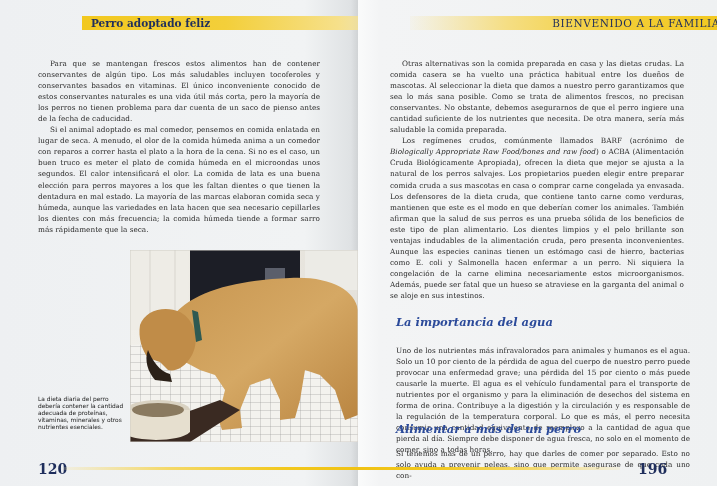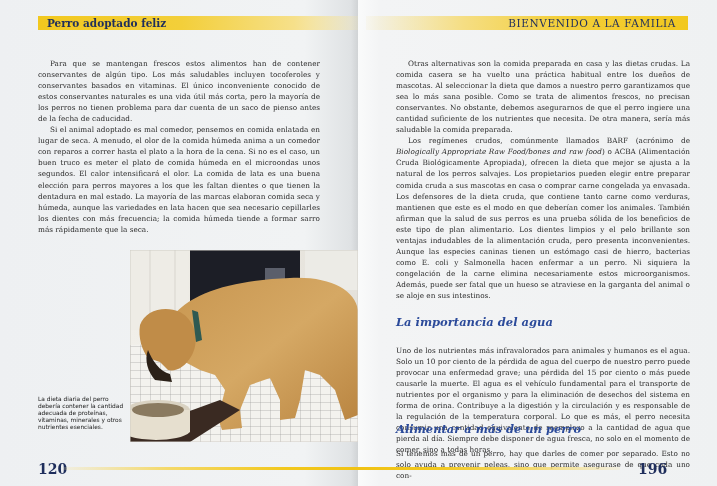--- a/index.html
+++ b/index.html
@@ -2,31 +2,31 @@
 <html><head>
   <meta charset="utf-8">
   <style>
     * { box-sizing: border-box; margin: 0; padding: 0; }
     html, body { width: 717px; height: 486px; overflow: hidden; background: #e9ecee; }
     .spread { position: relative; width: 717px; height: 486px; background: #eef0f2; font-family: "DejaVu Serif", serif; color: #2a2a2a; }
     .page { position: absolute; top: 0; height: 486px; }
     .page-left { left: 0; width: 358px; background: linear-gradient(90deg, #eef0f2 0%, #f1f3f4 85%, #dfe2e4 98%, #d0d3d5 100%); }
     .page-right { left: 358px; width: 359px; background: linear-gradient(90deg, #fafbfb 0%, #f3f4f5 6%, #eff1f2 100%); }
 
-    .header-band { position: absolute; top: 16px; height: 14px; }
+    .header-band { position: absolute; top: 16px; height: 14px; margin-left: 44px; }
     .header-left { left: 38px; width: 320px; background: linear-gradient(90deg, #f2c81e 0%, #f3cf3a 45%, #f6e08a 80%, rgba(246,228,160,0.2) 100%); }
     .header-right { left: 8px; width: 322px; background: linear-gradient(90deg, rgba(246,228,160,0.1) 0%, #f5de84 30%, #f3cf3a 60%, #f2c81e 100%); }
     .header-title-left { position: absolute; left: 9px; top: 0px; font-family: "DejaVu Serif", serif; font-weight: bold; font-size: 10.5px; line-height: 14px; color: #1f2e5c; }
     .header-title-right { position: absolute; right: 12px; top: 0px; font-family: "DejaVu Serif", serif; font-size: 10.5px; line-height: 14px; color: #1f2e5c; letter-spacing: 0.6px; }
 
     .body-text { position: absolute; font-size: 7.3px; line-height: 11.05px; text-align: justify; color: #2b2b2b; }
     .body-text p { text-indent: 0; }
     .body-text p.indent { text-indent: 12px; }
     .left-col { left: 38px; top: 58px; width: 282px; }
-    .right-col1 { left: 38px; top: 58px; width: 294px; }
+    .right-col1 { left: 32px; top: 58px; width: 294px; }
     .right-col2 { left: 38px; top: 329px; width: 294px; margin-top: 16px; }
     .right-col3 { left: 38px; top: 448px; width: 294px; }
 
     .subhead { position: absolute; left: 38px; font-family: "DejaVu Serif", serif; font-style: italic; font-weight: bold; font-size: 11.5px; color: #2b4a9a; line-height: 14px; }
     .subhead-1 { top: 315px; text-align: right; }
     .subhead-2 { top: 422px; font-style: italic; }
 
     .caption { position: absolute; left: 38px; top: 396px; width: 90px; font-family: "DejaVu Sans", sans-serif; font-size: 5.9px; line-height: 6.9px; color: #1a1a1a; }
 
     .photo { position: absolute; left: 130px; top: 250px; width: 228px; height: 192px; overflow: hidden; background: #e8e4dc; }

